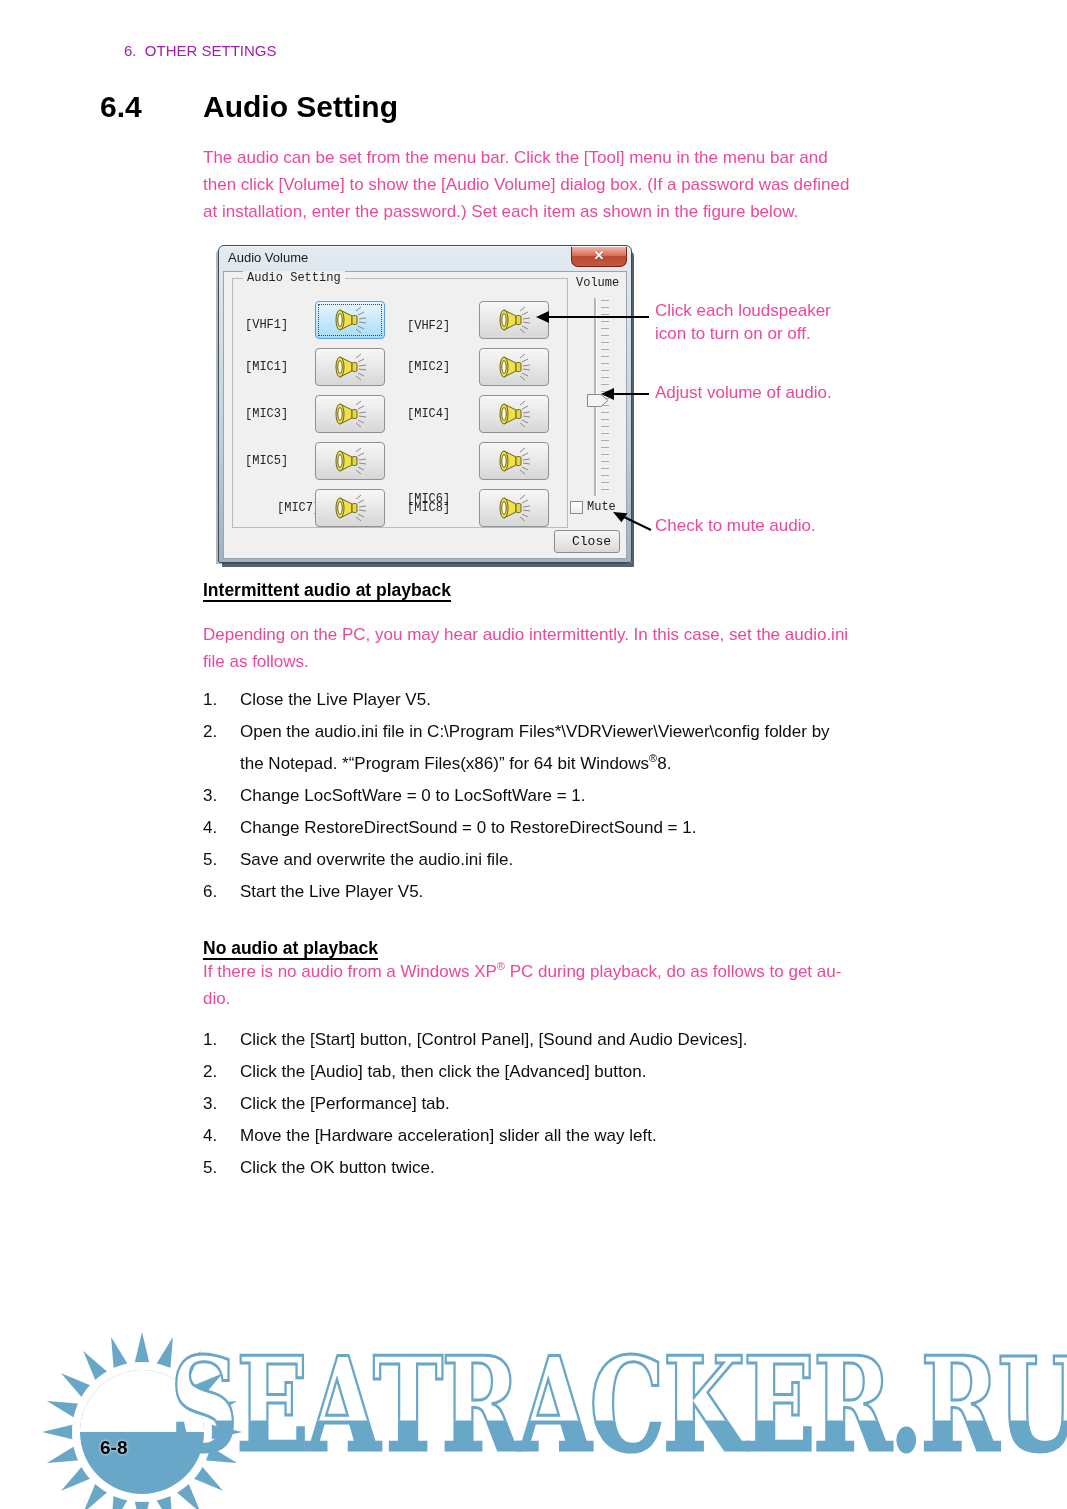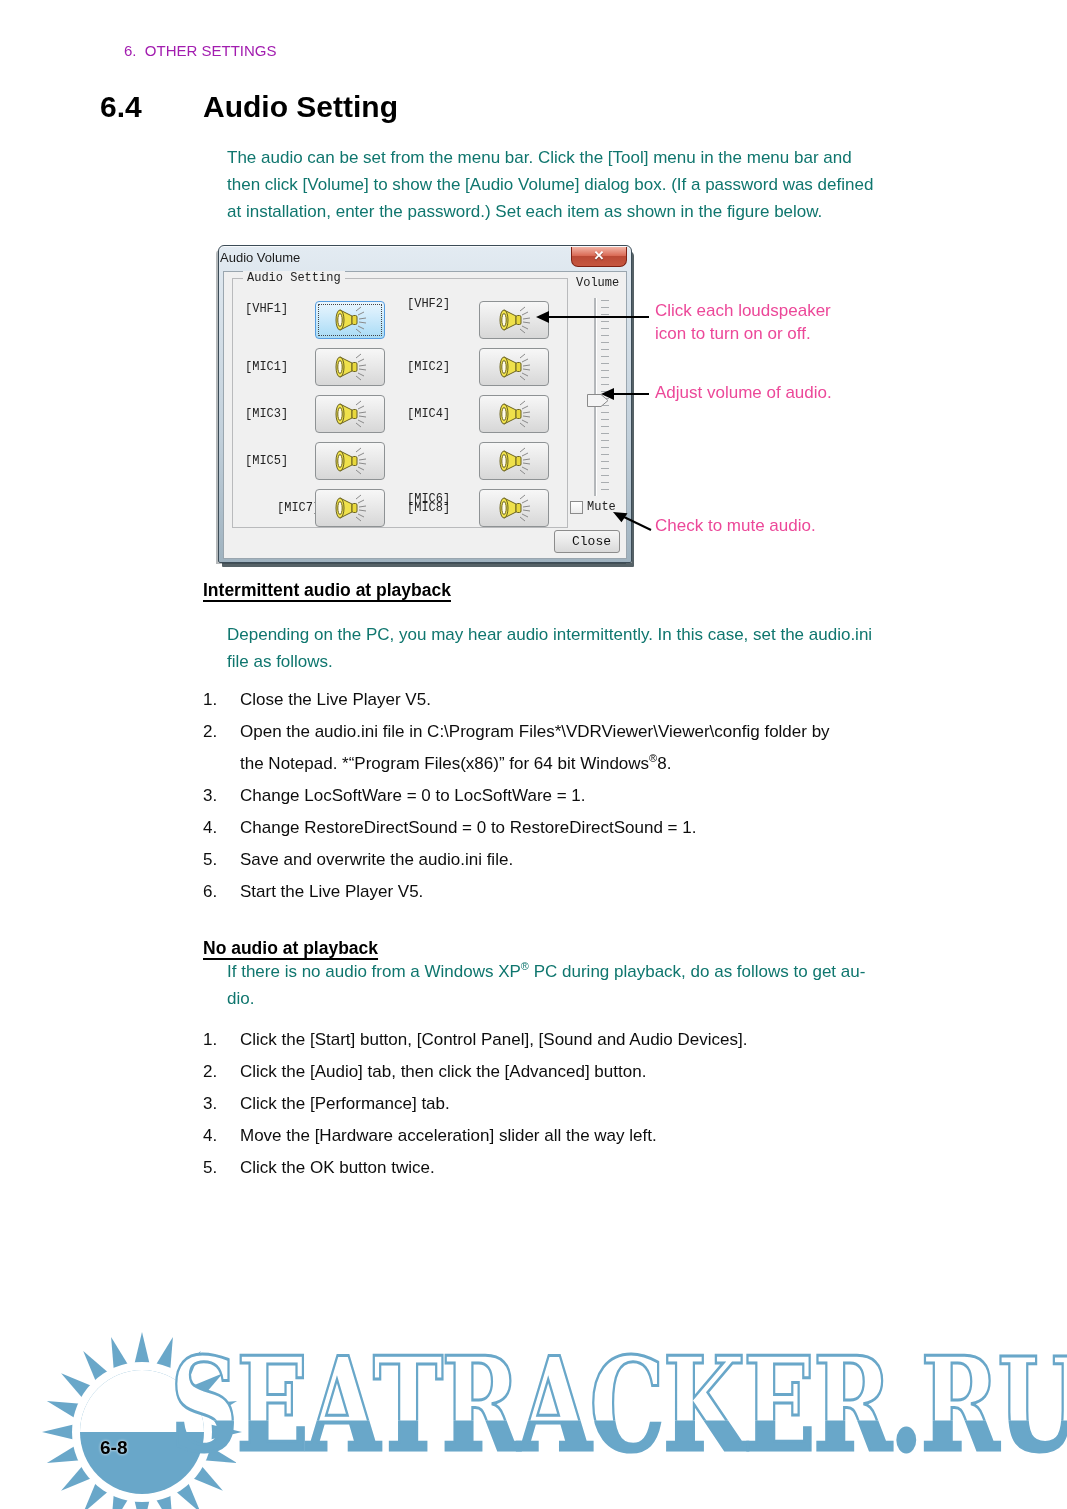--- a/index.html
+++ b/index.html
@@ -3,31 +3,31 @@
 <meta charset="utf-8">
 <style>
   * { margin:0; padding:0; box-sizing:border-box; }
   body { background:#888; font-family:"Liberation Sans", sans-serif; }
   .page { position:relative; width:1067px; height:1509px; background:#fff; overflow:hidden; margin:0 auto; color:#111; }
 
   .doc-header { position:absolute; left:100px; top:42px; font-size:15px; white-space:pre; color:#a21caf;margin-left:24px; }
   .sec-num  { position:absolute; left:100px; top:90px; font-size:30px; font-weight:bold; color:#000; }
   .sec-title{ position:absolute; left:203px; top:90px; font-size:30px; font-weight:bold; color:#000; }
 
-  .bodytext { font-size:17px; line-height:27px; color:#0f766e;margin-left:24px; }
+  .bodytext { font-size:17px; line-height:27px; color:#ec4899; }
   .intro { position:absolute; left:203px; top:144px; white-space:nowrap; }
 
   
   .figure { position:absolute; left:212px; top:243px; width:855px; height:335px; }
   .window { position:absolute; left:6px; top:2px; width:414px; height:318px;
             background:linear-gradient(180deg,#e3ebf2 0%,#c2d0db 60%,#9fb2bf 100%);
             border:1px solid #3c4c57; border-radius:6px 6px 2px 2px;
             box-shadow: inset 0 1px 0 rgba(255,255,255,.75), 3px 5px 0 -1px rgba(30,45,52,.75), -4px 3px 0 -2px rgba(90,100,105,.45); }
   .titlebar { position:absolute; left:0; top:0; right:0; height:24px; font-size:13px; color:#1c1c1c;
-              line-height:24px; padding-left:1px; }
+              line-height:24px; padding-left:9px; }
   .close-x { position:absolute; right:4px; top:1px; width:56px; height:20px;
              border:1px solid #7e2012; border-top:none; border-radius:0 0 7px 7px;
              background:linear-gradient(180deg,#f2b4a6 0%,#da6c57 45%,#bb4a36 50%,#c65740 100%);
              color:#fff; font-size:13px; font-weight:bold; text-align:center; line-height:18px;
              text-shadow:0 1px 1px rgba(0,0,0,.4); cursor:default; }
   .client { position:absolute; left:4px; top:25px; width:404px; height:288px;
             background:#f0f0f0; border:1px solid #9aa6af; }
   .mono { font-family:"Liberation Mono","DejaVu Sans Mono",monospace; }
 
   .groupbox { position:absolute; left:8px; top:6px; width:336px; height:250px; border:1px solid #b9babc; }
@@ -104,40 +104,40 @@
     <div class="window">
       <div class="titlebar">
         <span>Audio Volume</span>
       </div>
       <div class="close-x">✕</div>
 
       <div class="client">
         <div class="groupbox">
           <span class="groupbox-label mono">Audio Setting</span>
 
-          <span class="ch-label mono" style="left:12px; top:23px;">[VHF1]</span>
+          <span class="ch-label mono" style="left:12px; top:39px;">[VHF1]</span>
           <div class="spk-btn selected" style="left:82px; top:22px;">
             <svg width="36" height="28" viewBox="0 0 36 28">
                 <g stroke="#6b6320" stroke-width="1">
                   <path d="M8 4 L20 10 L20 18 L8 24 Z" fill="#efe14b"></path>
                   <ellipse cx="8" cy="14" rx="4" ry="10" fill="#efe14b"></ellipse>
                   <ellipse cx="8" cy="14" rx="2.2" ry="6.5" fill="#fffbe8"></ellipse>
                   <rect x="20" y="9.5" width="5" height="9" rx="1.5" fill="#e8d83d"></rect>
                 </g>
                 <g stroke="#8a8a8a" stroke-width="1">
                   <line x1="24" y1="5" x2="29" y2="1"></line>
                   <line x1="26" y1="9" x2="32" y2="6"></line>
                   <line x1="27" y1="13" x2="34" y2="12"></line>
                   <line x1="27" y1="16" x2="34" y2="17"></line>
                   <line x1="26" y1="20" x2="32" y2="23"></line>
                   <line x1="24" y1="23" x2="29" y2="27"></line>
                 </g>
               </svg>
           </div>
-          <span class="ch-label mono" style="left:174px; top:18px;">[VHF2]</span>
+          <span class="ch-label mono" style="left:174px; top:40px;">[VHF2]</span>
           <div class="spk-btn" style="left:246px; top:22px;">
             <svg width="36" height="28" viewBox="0 0 36 28">
                 <g stroke="#6b6320" stroke-width="1">
                   <path d="M8 4 L20 10 L20 18 L8 24 Z" fill="#efe14b"></path>
                   <ellipse cx="8" cy="14" rx="4" ry="10" fill="#efe14b"></ellipse>
                   <ellipse cx="8" cy="14" rx="2.2" ry="6.5" fill="#fffbe8"></ellipse>
                   <rect x="20" y="9.5" width="5" height="9" rx="1.5" fill="#e8d83d"></rect>
                 </g>
                 <g stroke="#8a8a8a" stroke-width="1">
                   <line x1="24" y1="5" x2="29" y2="1"></line>

